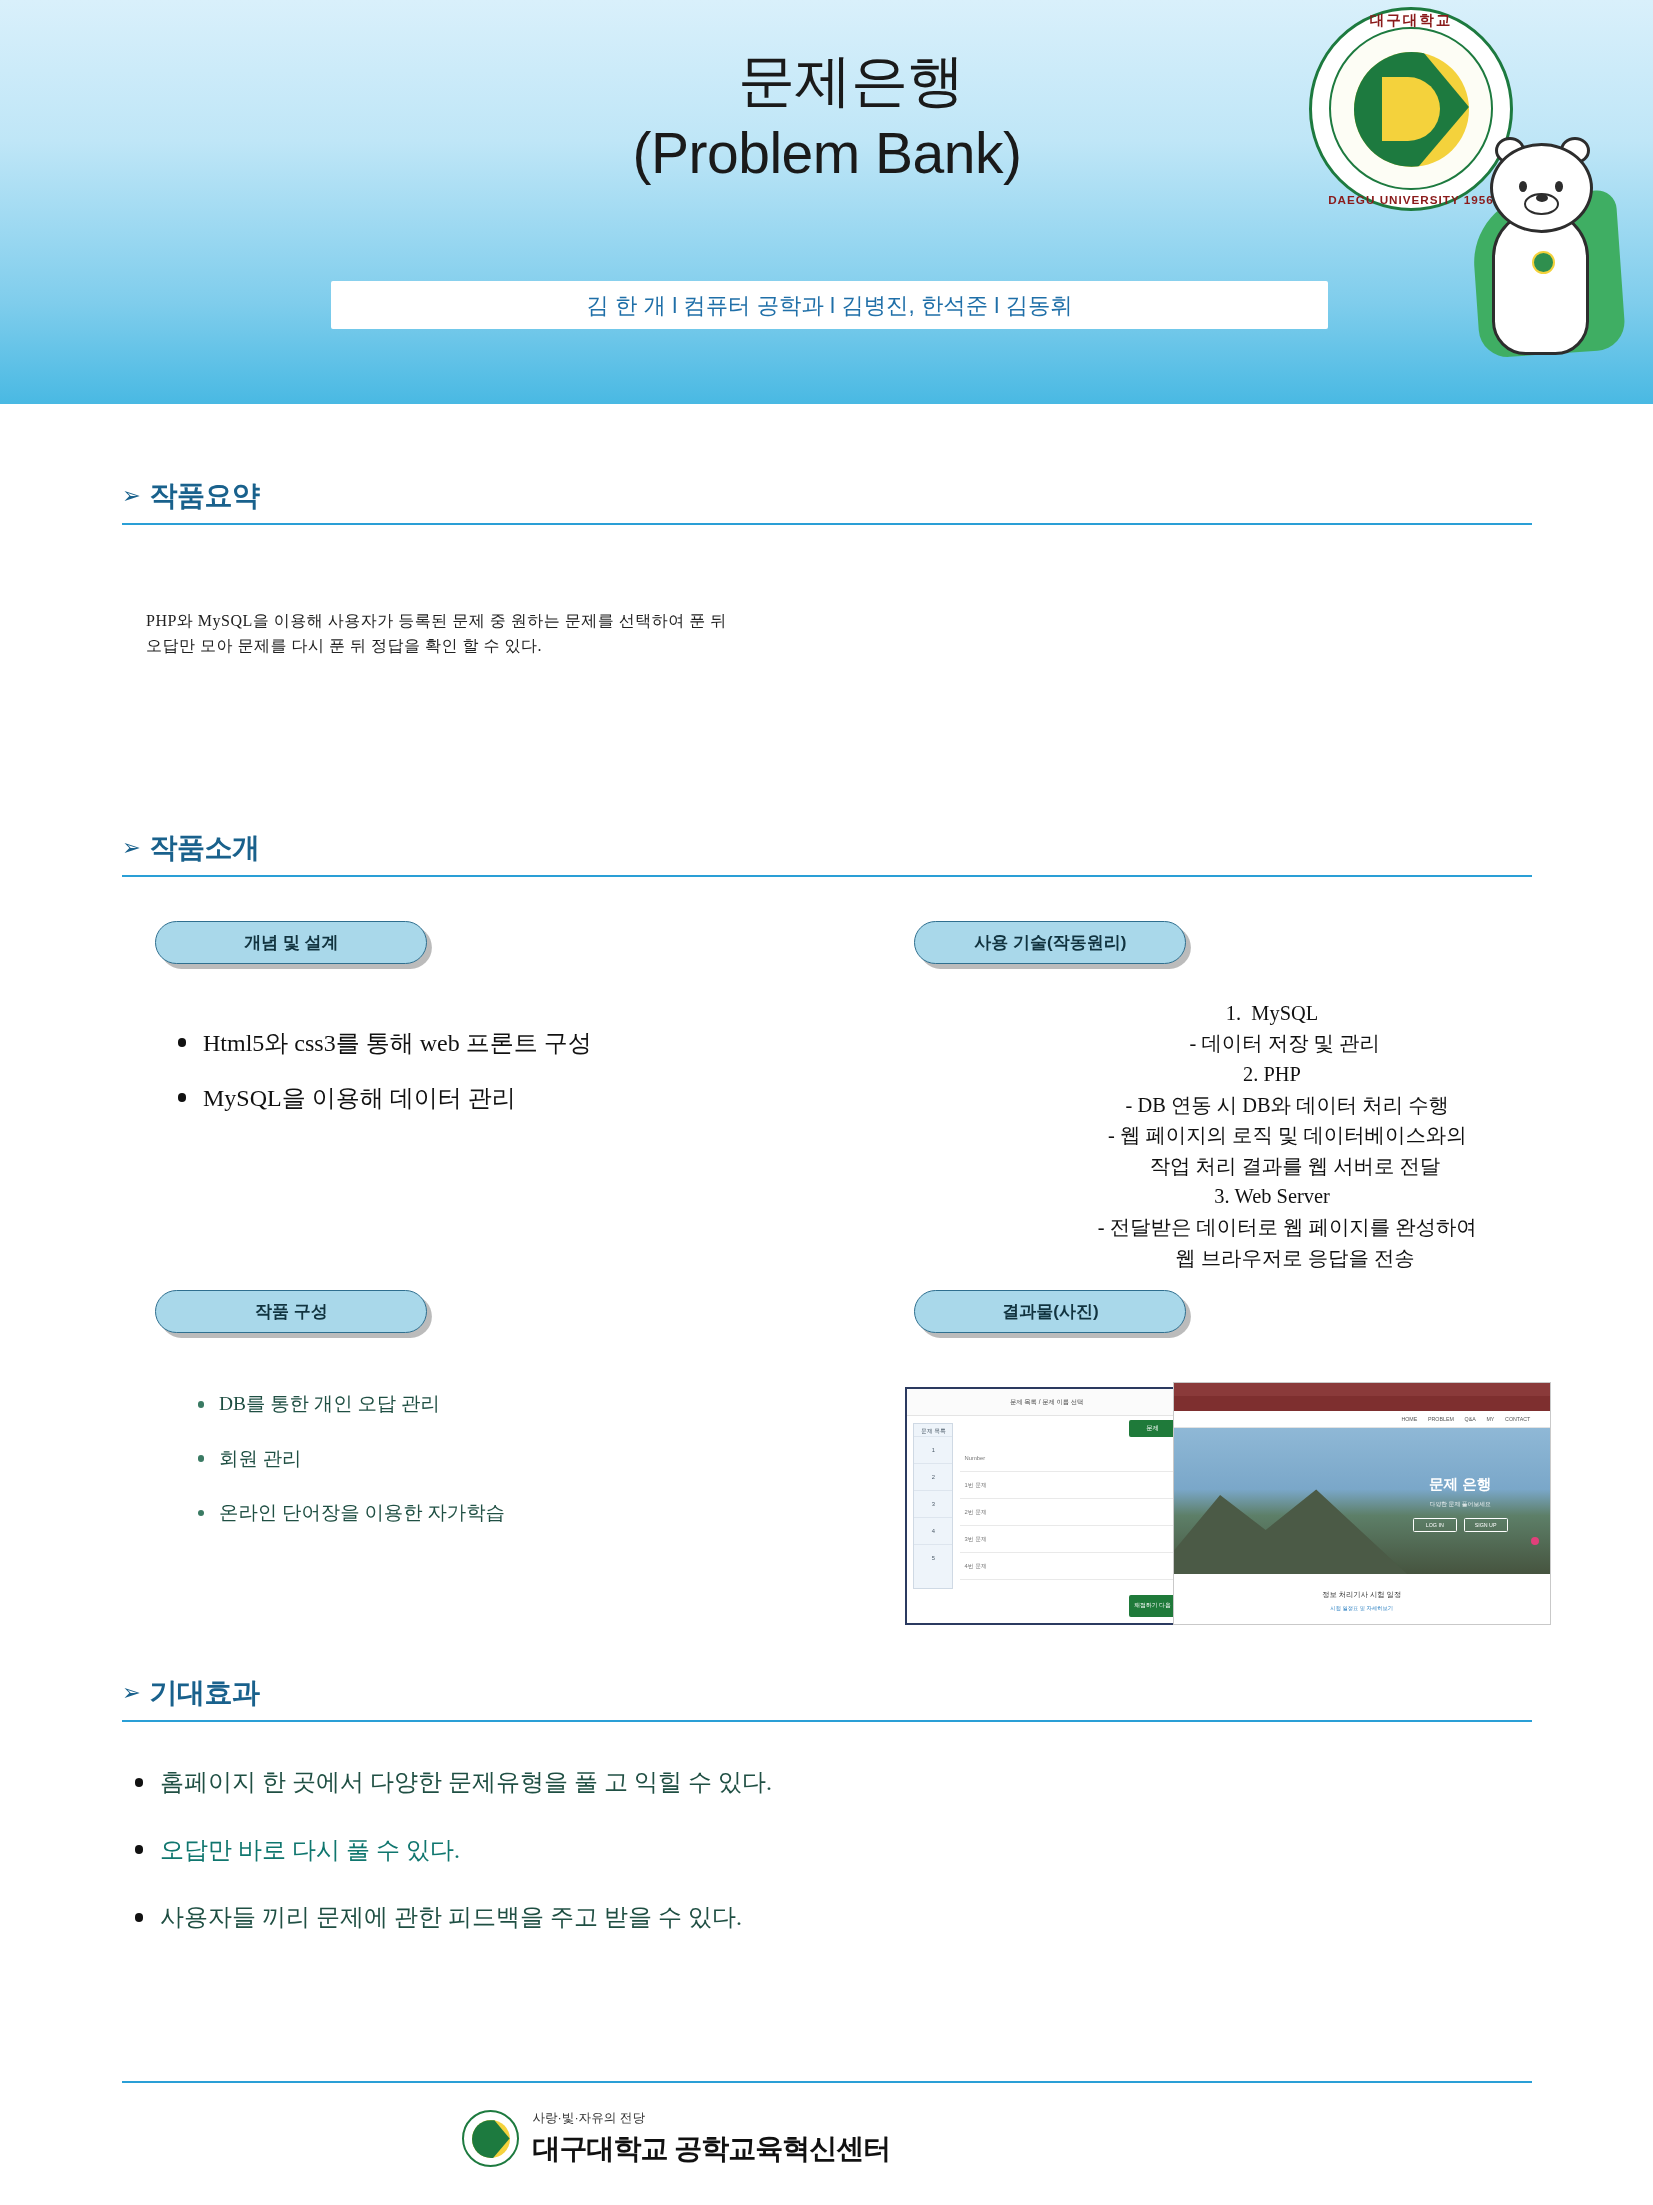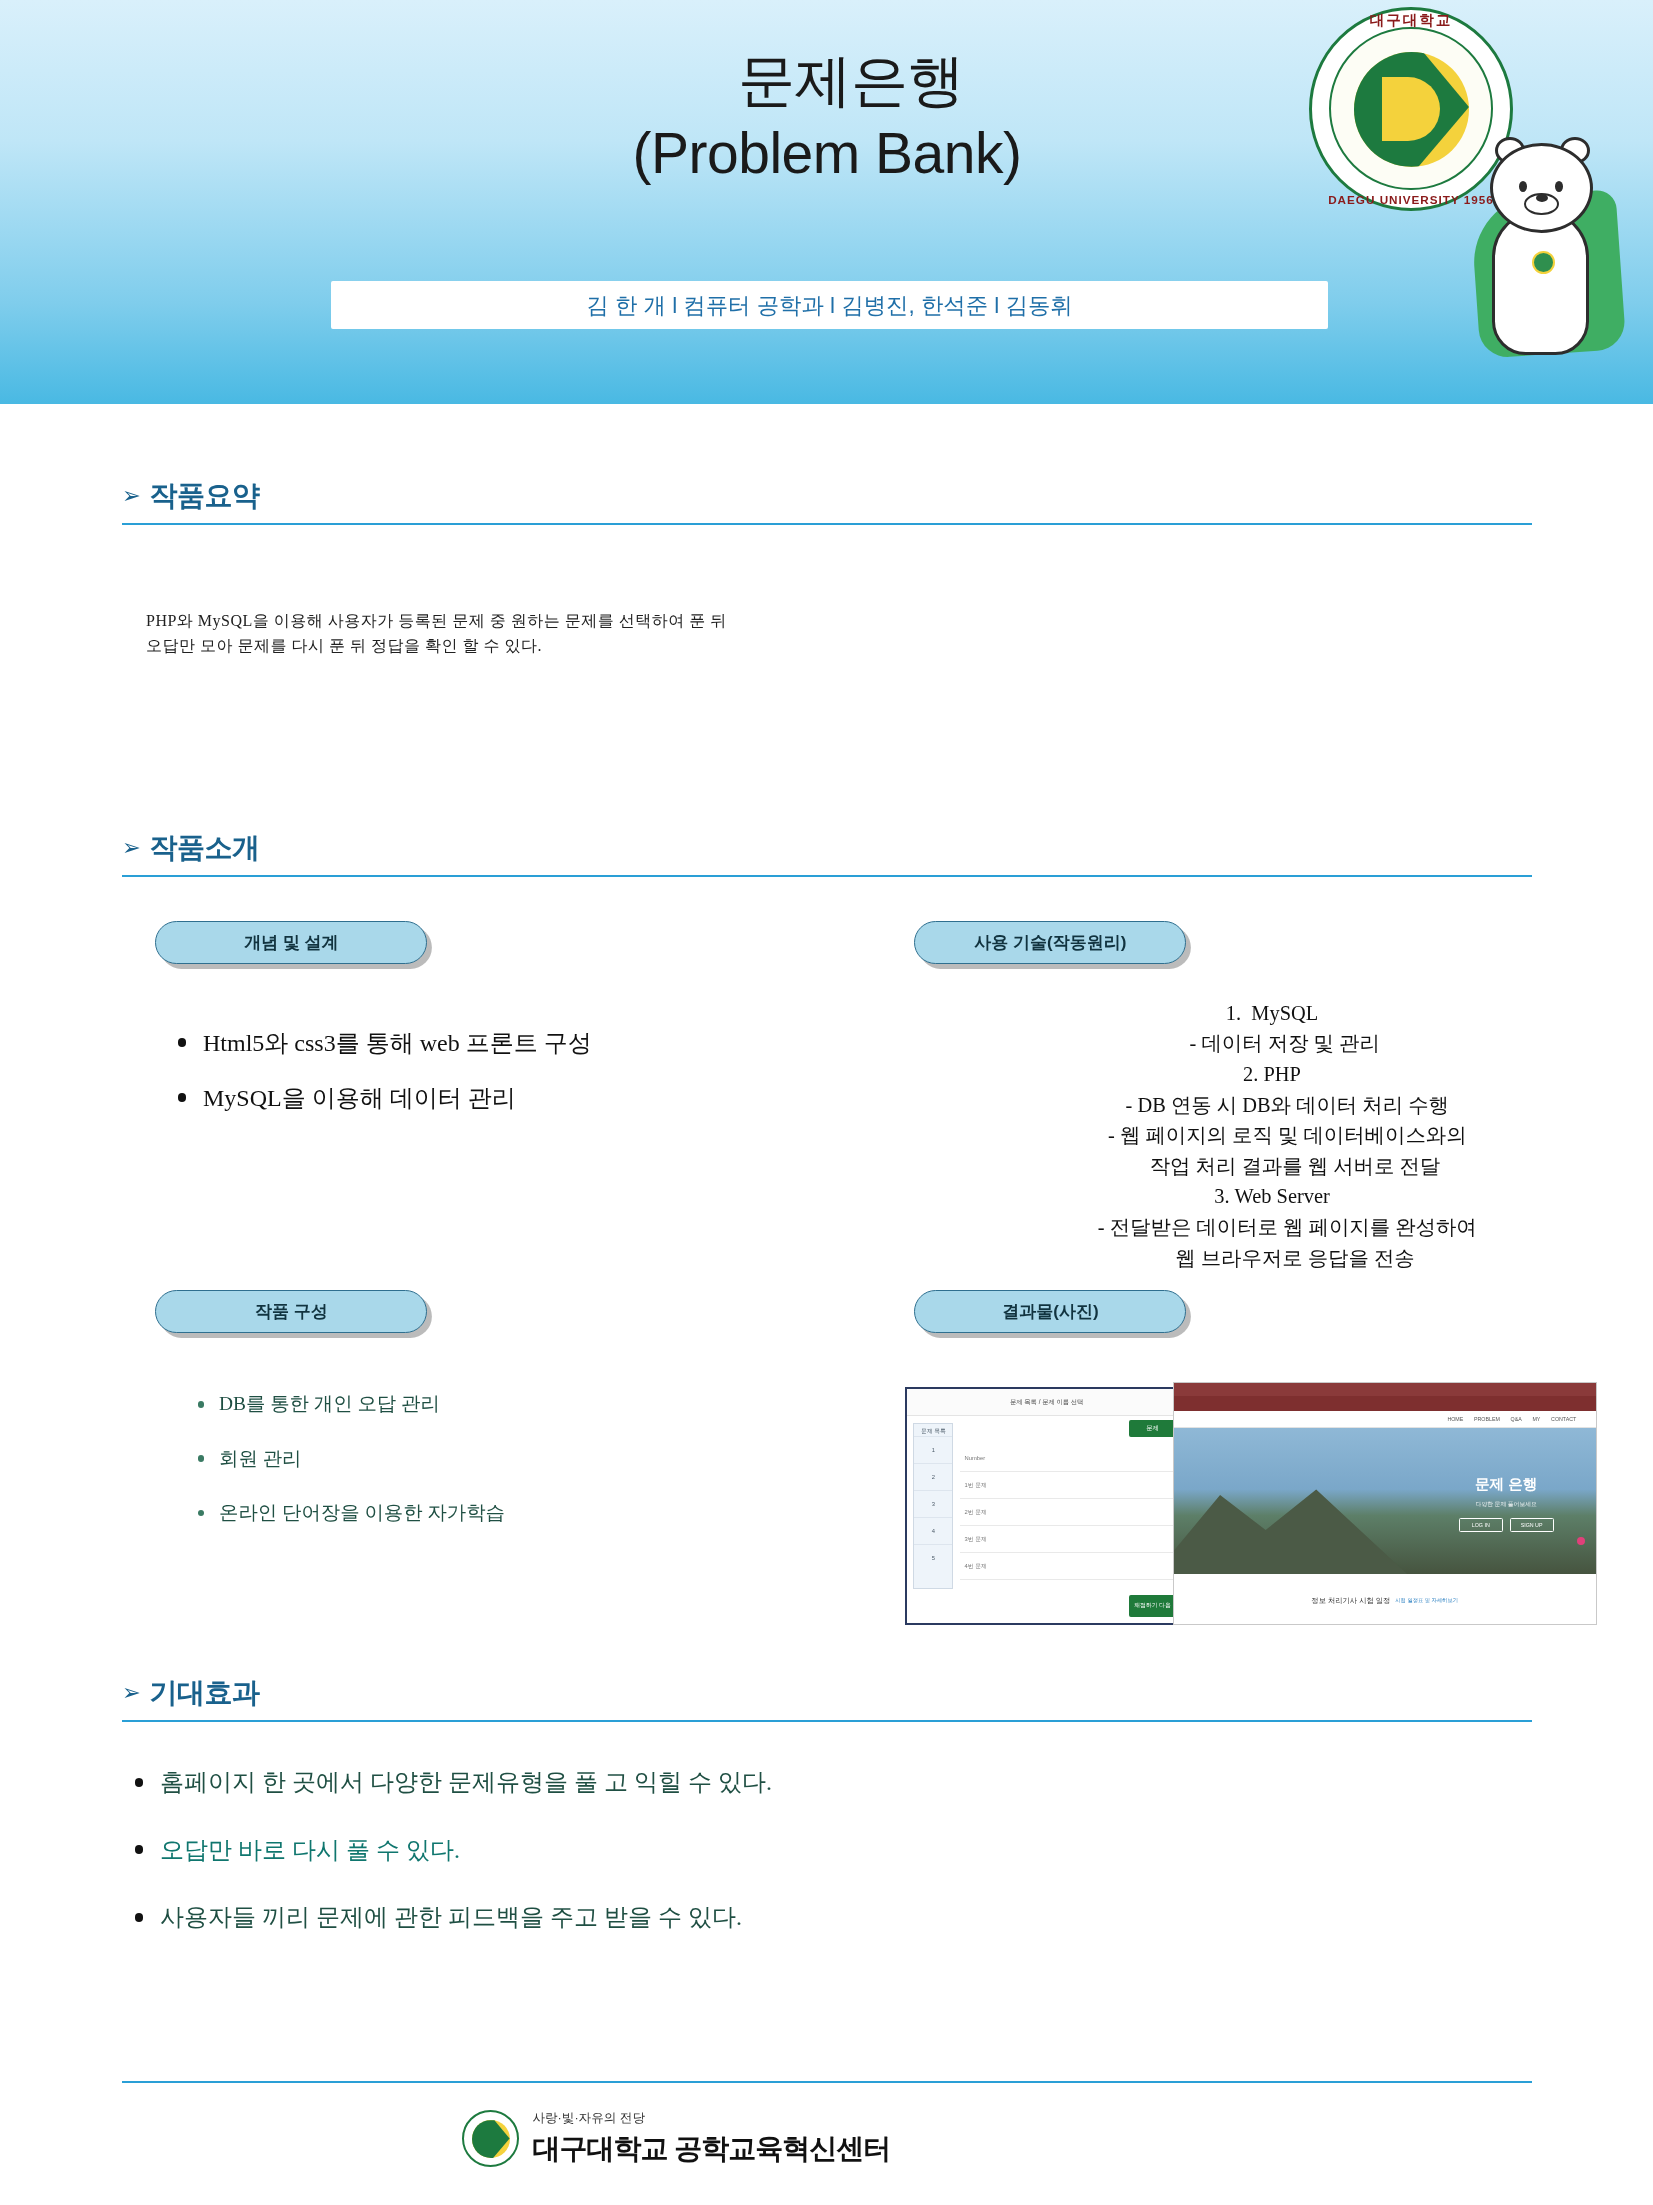--- a/index.html
+++ b/index.html
@@ -419,21 +419,21 @@
     display: flex;
     align-items: center;
     justify-content: center;
     text-align: center;
     line-height: 1.2;
   }
   .shot-b {
     position: absolute;
     left: 268px;
     top: 0;
-    width: 424px;
+    width: 378px;
     height: 243px;
     background: #ffffff;
     border: 1px solid #c9c9c9;
     box-sizing: border-box;
     overflow: hidden;
   }
   .shot-b .sb-chrome {
     height: 12.6px;
     background: #8a3a3a;
   }
@@ -514,21 +514,21 @@
     bottom: 29px;
     width: 7.8px;
     height: 7.8px;
     border-radius: 50%;
     background: #e0407a;
   }
   .shot-b .sb-foot {
     height: 53px;
     background: #fff;
     display: flex;
-    flex-direction: row;
+    flex-direction: column;
     align-items: center;
     justify-content: center;
     gap: 4.9px;
   }
   .shot-b .sb-foot-t {
     font-size: 7.3px;
     color: #333;
   }
   .shot-b .sb-foot-s {
     font-size: 5.3px;

